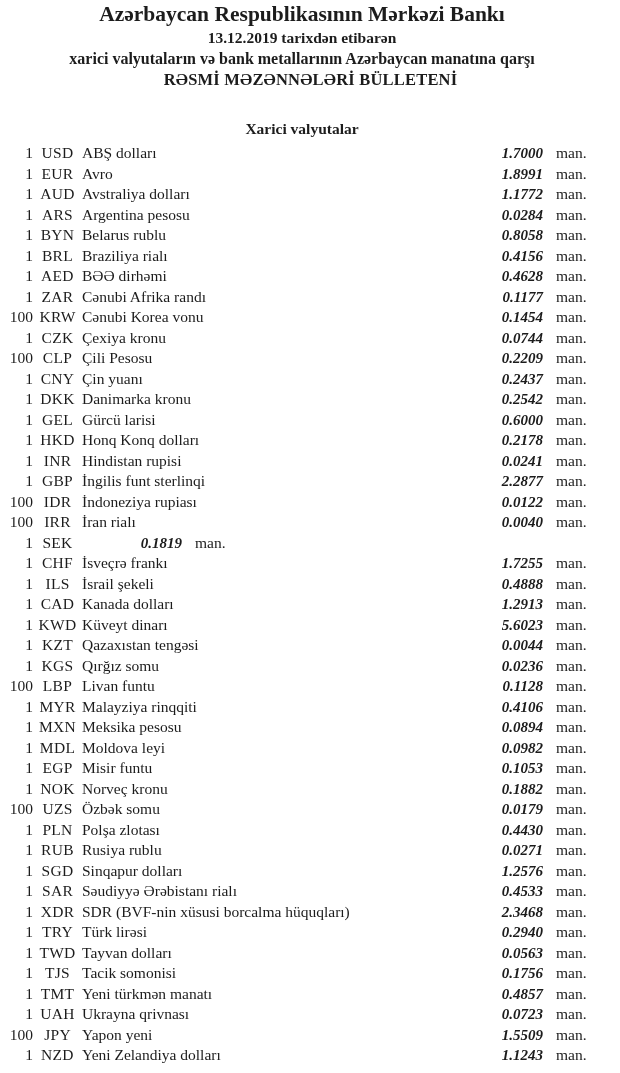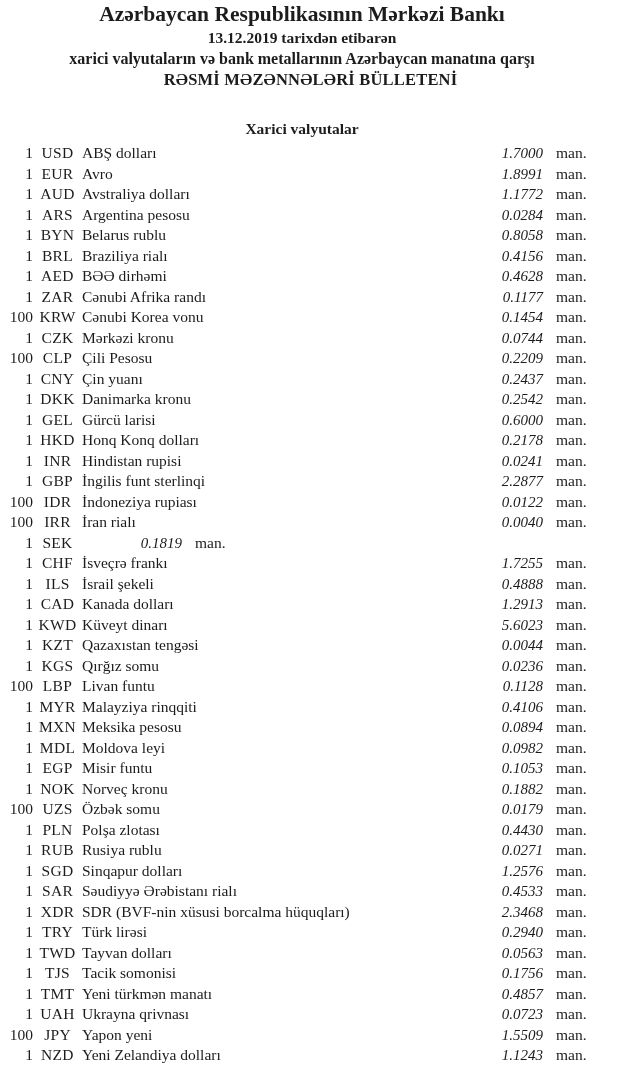--- a/index.html
+++ b/index.html
@@ -36,21 +36,21 @@
     line-height: 20.5px;
     font-size: 15.5px;
     white-space: nowrap;
   }
   .cell-qty  { width: 33px;  text-align: right; flex: none; }
   .cell-code { width: 49px;  text-align: center; flex: none; letter-spacing: 0.3px; }
   .cell-name { flex: 1; overflow: hidden; }
   .cell-rate {
     width: 100px; flex: none;
     text-align: right;
-    font-weight: normal;
+    font-weight: bold;
     font-style: italic;
     font-size: 15px;
   }
   .cell-unit {
     width: 77px; flex: none;
     padding-left: 13px;
     box-sizing: border-box;
   }
 </style>
 </head>
@@ -127,21 +127,21 @@
       <div class="row">
     <span class="cell-qty">100</span>
     <span class="cell-code">KRW</span>
     <span class="cell-name">Cənubi Korea vonu</span>
     <span class="cell-rate">0.1454</span>
     <span class="cell-unit">man.</span>
   </div>
       <div class="row">
     <span class="cell-qty">1</span>
     <span class="cell-code">CZK</span>
-    <span class="cell-name">Mərkəzi kronu</span>
+    <span class="cell-name">Çexiya kronu</span>
     <span class="cell-rate">0.0744</span>
     <span class="cell-unit">man.</span>
   </div>
       <div class="row">
     <span class="cell-qty">100</span>
     <span class="cell-code">CLP</span>
     <span class="cell-name">Çili Pesosu</span>
     <span class="cell-rate">0.2209</span>
     <span class="cell-unit">man.</span>
   </div>

